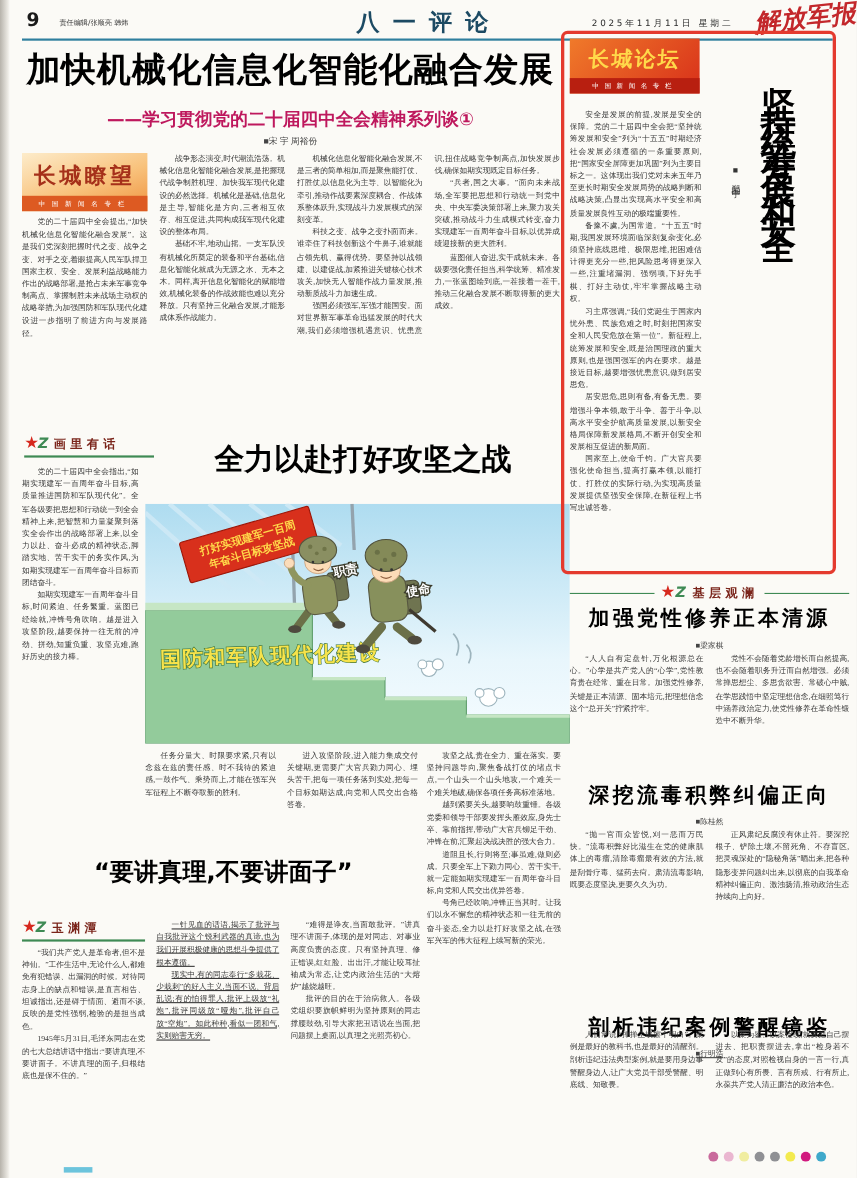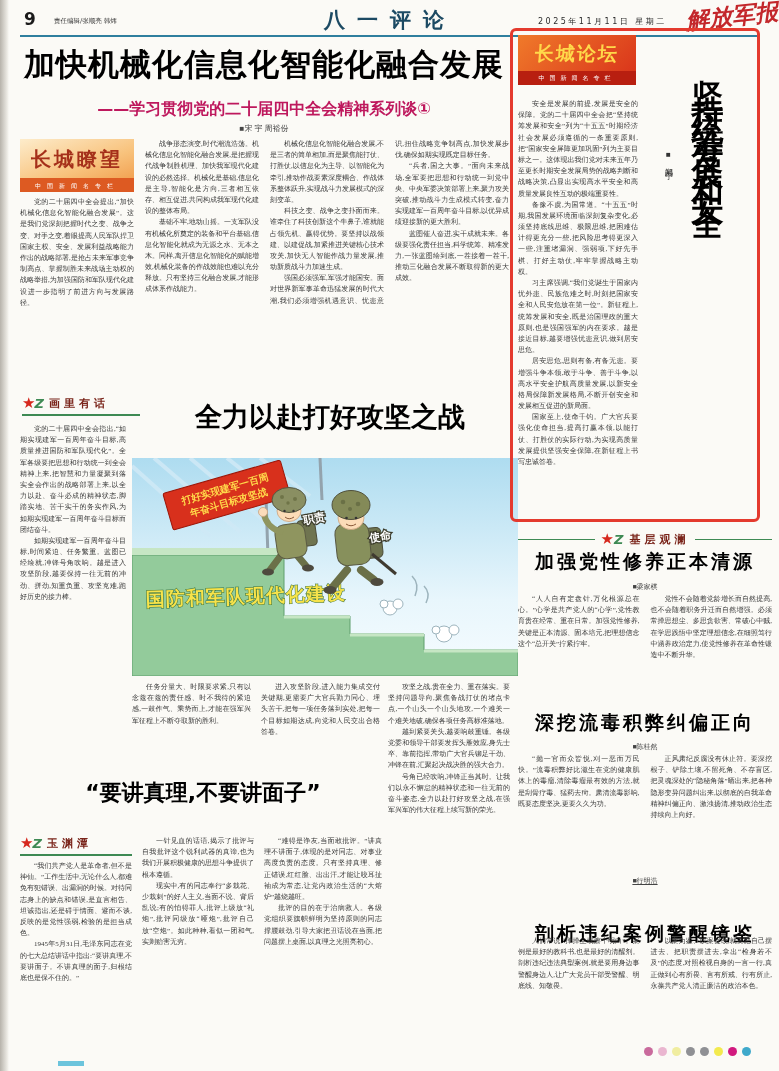--- a/index.html
+++ b/index.html
@@ -77,35 +77,35 @@
   .cartoon-leftcol { left:20px; top:424px; width:106px; height:348px; }
   .cartoon-svgbox { left:132px; top:458px; width:386px; height:218px; }
   .cartoon-bottom { left:132px; top:682px; width:248px; height:90px; column-count:2; column-gap:10px; }
   .cartoon-tall { left:388px; top:682px; width:122px; height:381px; }
 
   
   .truth-title { left:20px; top:778px; width:366px; text-align:center;
     font:900 22px "DejaVu Sans",sans-serif; color:#000; }
   .truth-byline { left:20px; top:813px; width:366px; text-align:center; font-size:8px; color:#444; }
   .truth-col1 { left:20px; top:836px; width:112px; height:228px; }
-  .truth-col2 { left:142px; top:836px; width:112px; height:228px; }
+  .truth-col2 { left:142px; top:836px; width:112px; height:228px;text-decoration:underline; }
   .truth-col3 { left:264px; top:836px; width:118px; height:228px; }
   .yyt-badge { margin-bottom:3px; }
   .yyt-ul { margin-bottom:5px; }
 
   
   .gr-header { left:518px; top:532px; width:254px; display:flex; align-items:center; gap:6px; }
   .gline { flex:1; height:1.5px; background:#3e8a54; }
   .gr-title { left:518px; width:254px; text-align:center;
     font:900 19px "DejaVu Sans",sans-serif; letter-spacing:3px; color:#000; }
   .gr-byline { left:518px; width:254px; text-align:center; font-size:7px; color:#444; }
   .gr-body { left:518px; width:254px; column-count:2; column-gap:11px; }
   .t1 { top:549px; } .b1 { top:582px; } .bd1 { top:594px; height:112px; }
   .t2 { top:710px; } .b2 { top:742px; } .bd2 { top:754px; height:130px; }
-  .t3 { top:892px;margin-top:29px; } .b3 { top:876px;text-decoration:underline; } .bd3 { top:936px; height:122px; }
+  .t3 { top:892px;margin-top:29px; } .b3 { top:953px;text-decoration:underline; } .bd3 { top:936px; height:122px; }
 
   
   .dots-row { left:644px; top:1047px; display:flex; gap:5px; }
   .dot { width:9px; height:9px; border-radius:50%; display:inline-block; }
   .mark-left { left:58px; top:1061px; width:26px; height:5px; background:#49b6d6; opacity:.8; }
 
   svg text { font-family:"DejaVu Sans",sans-serif; }
 </style>
 </head>
 <body>
@@ -246,20 +246,21 @@
     </svg>
   </div>
 
   <div class="abs cartoon-bottom colflow">
       <p>任务分量大、时限要求紧,只有以念兹在兹的责任感、时不我待的紧迫感,一鼓作气、乘势而上,才能在强军兴军征程上不断夺取新的胜利。</p>
       <p>进入攻坚阶段,进入能力集成交付关键期,更需要广大官兵勠力同心、埋头苦干,把每一项任务落到实处,把每一个目标如期达成,向党和人民交出合格答卷。</p>
     </div>
   <div class="abs cartoon-tall colflow">
       <p>攻坚之战,贵在全力、重在落实。要坚持问题导向,聚焦备战打仗的堵点卡点,一个山头一个山头地攻,一个难关一个难关地破,确保各项任务高标准落地。</p>
       <p>越到紧要关头,越要响鼓重锤。各级党委和领导干部要发挥头雁效应,身先士卒、靠前指挥,带动广大官兵铆足干劲、冲锋在前,汇聚起决战决胜的强大合力。</p>
+      <p>道阻且长,行则将至;事虽难,做则必成。只要全军上下勠力同心、苦干实干,就一定能如期实现建军一百周年奋斗目标,向党和人民交出优异答卷。</p>
       <p>号角已经吹响,冲锋正当其时。让我们以永不懈怠的精神状态和一往无前的奋斗姿态,全力以赴打好攻坚之战,在强军兴军的伟大征程上续写新的荣光。</p>
     </div>
 
   <div class="abs truth-title">“要讲真理,不要讲面子”</div>
   <div class="abs truth-col1 colflow">
     <div class="starz-row yyt-badge">
       <span class="star">★</span>
         <span class="zmark">Z</span>
       <span class="badge-lbl">玉渊潭</span>
     </div>

